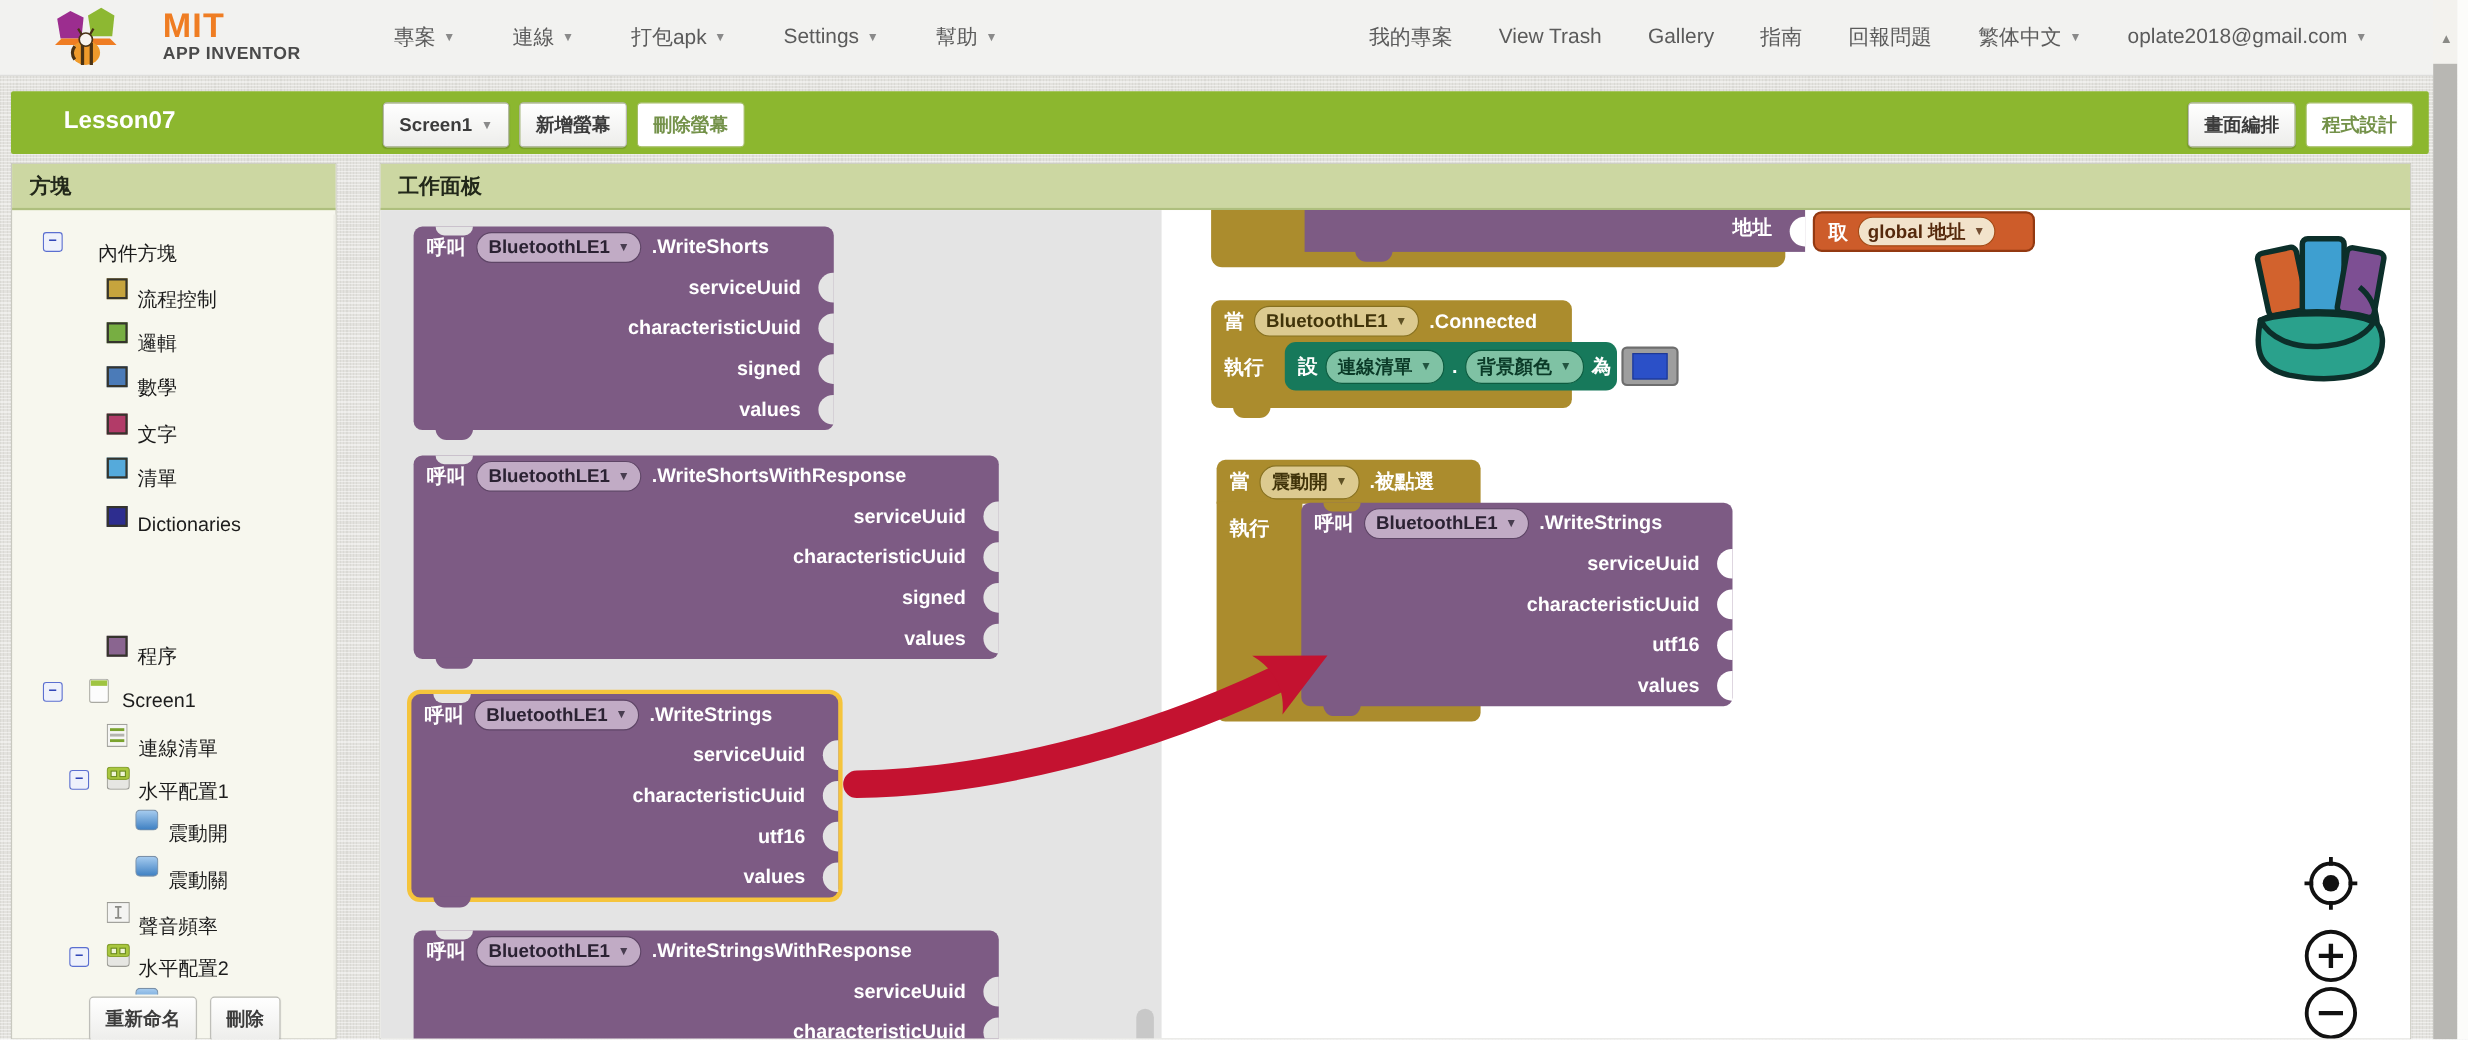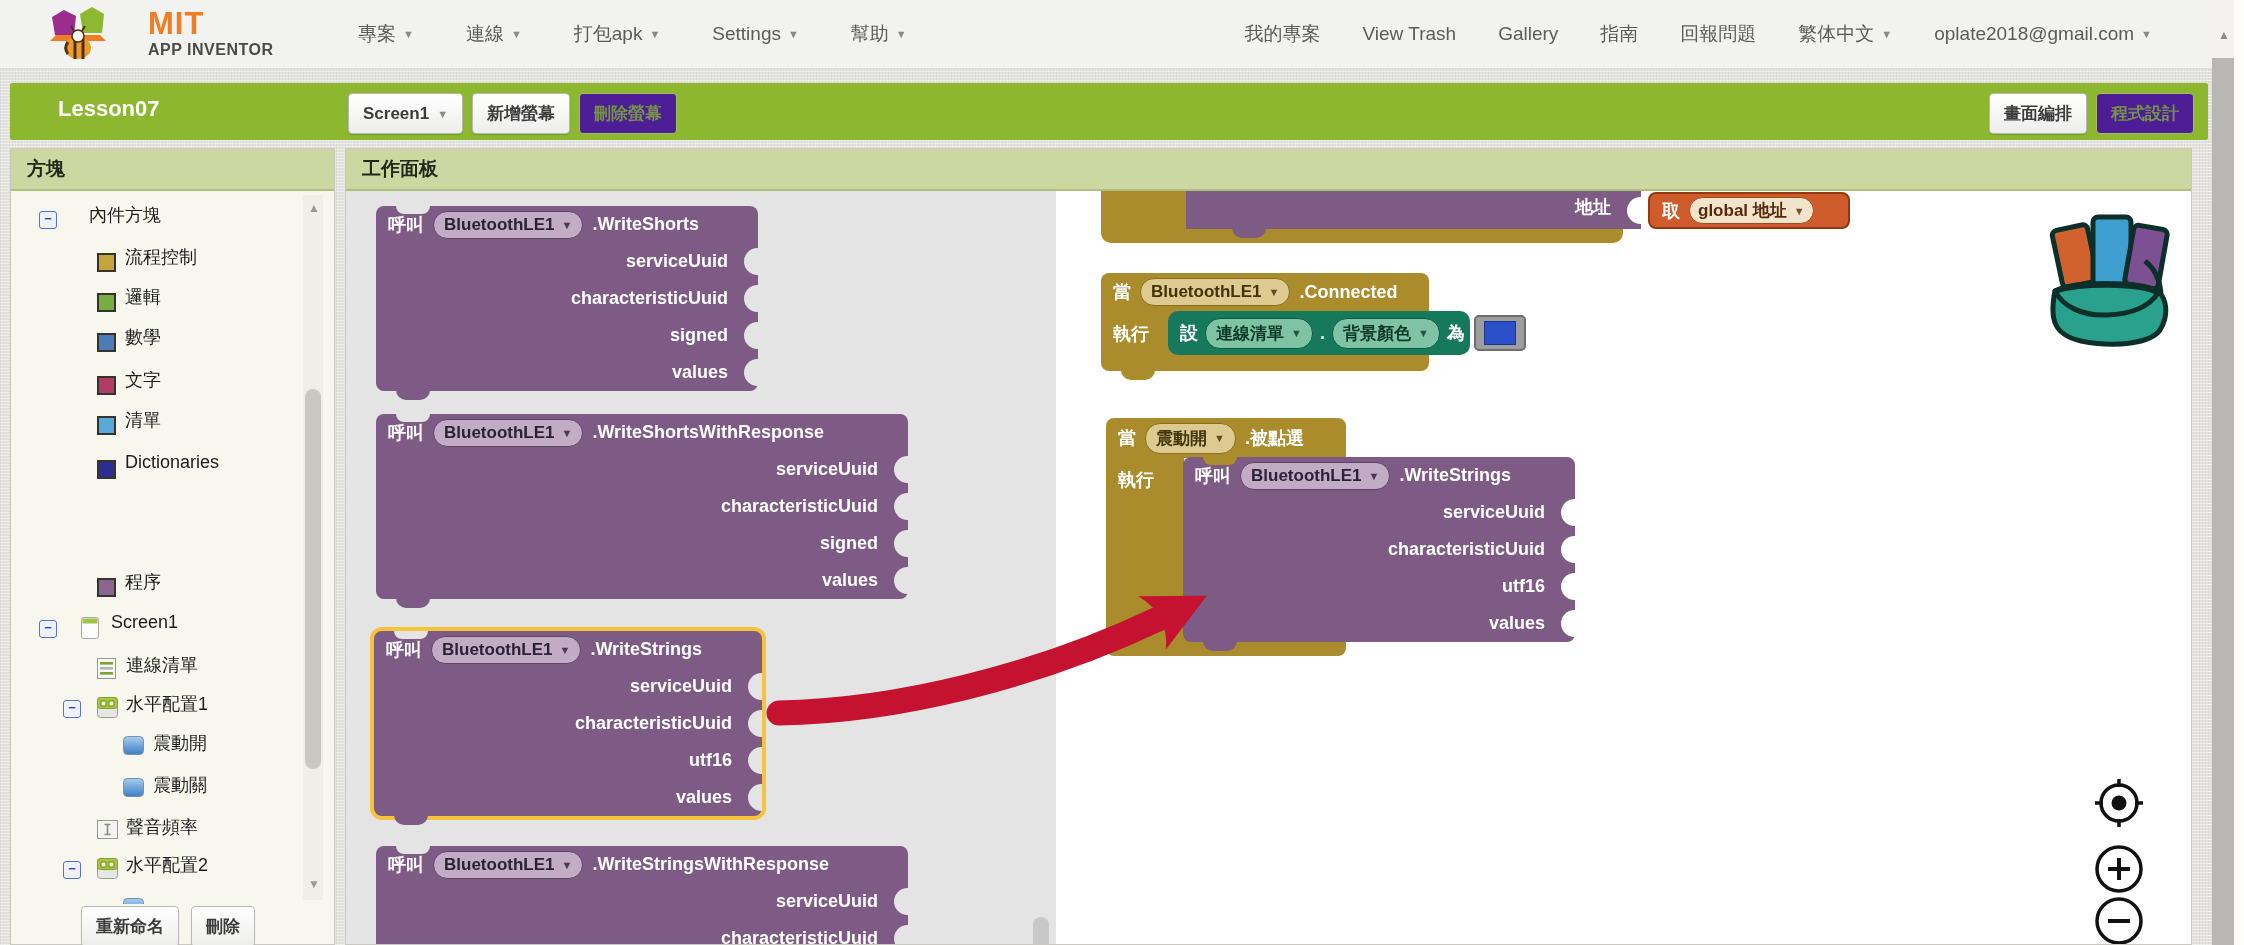--- a/index.html
+++ b/index.html
@@ -19,33 +19,33 @@
   .rmenus{position:absolute;right:92px;top:0;height:68px;display:flex;align-items:center;gap:42px;}
   .menu-item{color:#5b5b5b;font-size:19px;white-space:nowrap;display:flex;align-items:center;gap:7px;cursor:pointer;justify-content:flex-end;}
   .mcaret{font-size:11px;color:#8a8a8a;}
   
   .greenbar{position:absolute;left:10px;top:83px;width:2198px;height:57px;background:#8cb72f;border-radius:2px;}
   .projname{position:absolute;left:48px;top:13px;color:#fff;font-weight:bold;font-size:22px;}
   .gb-left{position:absolute;left:338px;top:10px;display:flex;gap:9px;}
   .gb-right{position:absolute;right:14px;top:10px;display:flex;gap:9px;}
   .wbtn{background:linear-gradient(#ffffff,#ededeb);border:1px solid #b9b9b4;border-radius:4px;color:#3c3c3c;
     font-size:17px;font-weight:bold;padding:8px 14px;display:flex;align-items:center;gap:8px;box-shadow:0 1px 1px rgba(0,0,0,.15);cursor:pointer;white-space:nowrap;}
-  .dbtn{background:#4c1d95;border:1px solid #a4bd65;border-radius:4px;color:#74924a;
+  .dbtn{background:#ffffff;border:1px solid #a4bd65;border-radius:4px;color:#74924a;
     font-size:17px;font-weight:bold;padding:8px 14px;white-space:nowrap;}
   
   .panel{position:absolute;background:#f7f7ee;border:1px solid #c9c9c0;box-sizing:border-box;}
   .panel-head{height:42px;background:#ccd7a2;border-bottom:2px solid #aebf7e;display:flex;align-items:center;
     padding-left:16px;font-weight:bold;font-size:19px;color:#22281a;box-sizing:border-box;}
   
   .tree{position:absolute;left:0;top:42px;right:0;height:713px;overflow:hidden;}
   .trow{position:absolute;left:0;width:100%;height:34px;cursor:pointer;}
   .collapse{position:absolute;width:16px;height:16px;border:1px solid #5b6fd0;border-radius:3px;background:#eef1fb;
     color:#3247b8;font-size:13px;line-height:14px;text-align:center;top:8px;font-weight:bold;}
   .sq{position:absolute;width:15px;height:15px;border:2px solid #35342c;top:8px;box-sizing:content-box;}
-  .tlabel{position:absolute;top:0;font-size:18px;color:#1c1c1c;white-space:nowrap;}
+  .tlabel{position:absolute;top:15px;font-size:18px;color:#1c1c1c;white-space:nowrap;}
   .cicon{position:absolute;top:5px;}
   .side-btns{position:absolute;top:757px;left:70px;display:flex;gap:12px;}
   
   .sb-track{position:absolute;background:#f0efe7;}
   .sb-thumb{position:absolute;background:#c9c8c1;border-radius:8px;}
   .sb-arrow{position:absolute;color:#9a9a94;font-size:12px;}
   
   .canvas-body{position:absolute;left:0;top:42px;width:1845px;height:753px;background:#ffffff;overflow:hidden;}
   .flyout{position:absolute;left:0;top:0;width:710px;height:753px;background:#e4e4e4;}
   
@@ -162,21 +162,21 @@
       <span class="dbtn"><span>刪除螢幕</span></span>
     </div>
     <div class="gb-right">
       <span class="wbtn">
           <span>畫面編排</span>
         </span>
       <span class="dbtn"><span>程式設計</span></span>
     </div>
   </div>
 
-  <div class="panel" style="left:10px;top:148px;width:325px;height:797px;">
+  <div class="panel" style="left:10px;top:148px;width:296px;height:797px;">
     <div class="panel-head">
       <span>方塊</span>
     </div>
     <div class="tree">
 
       <div class="trow" style="top:12px">
         <span class="collapse" style="left:28px">−</span>
         <span class="tlabel" style="left:78px">內件方塊</span>
       </div>
 

